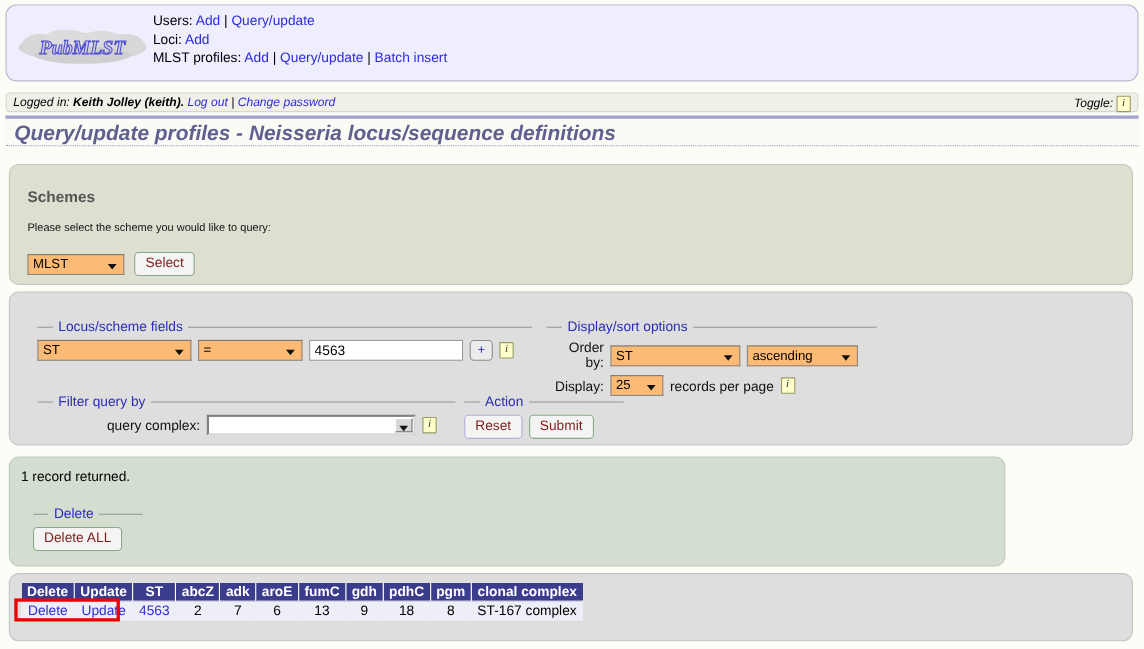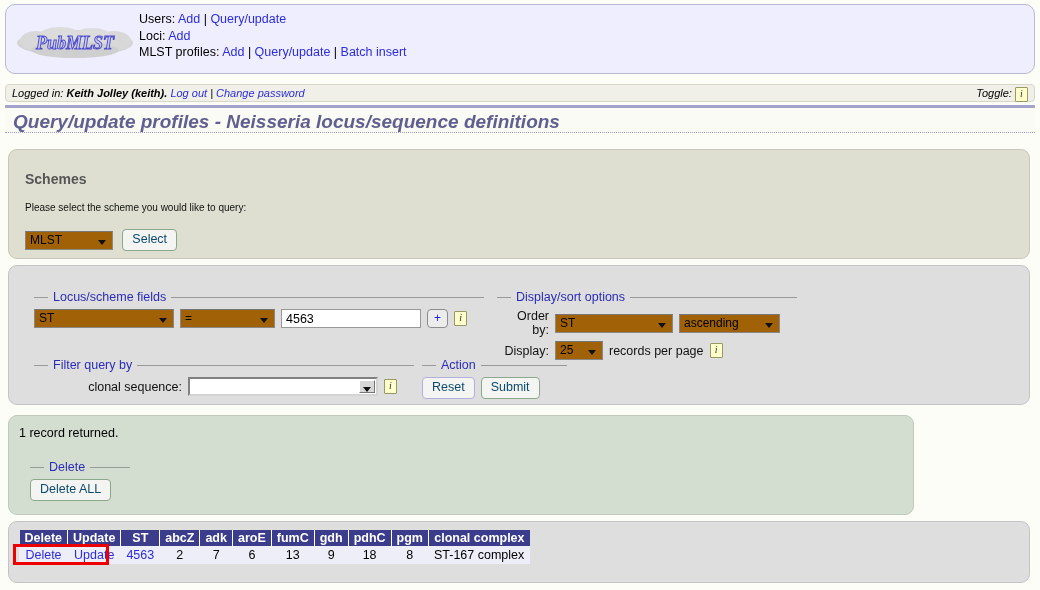--- a/index.html
+++ b/index.html
@@ -153,21 +153,21 @@
   #scheme-select {
     position: absolute;
     left: 16px;
     top: 79px;
   }
 
   
   .sel {
     display: inline-block;
     position: relative;
-    background: #a16207;
+    background: #fdba74;
     border: 1px solid #888;
     border-top-color: #777;
     box-sizing: border-box;
     height: 19px;
     font-size: 12px;
     line-height: 17px;
     padding: 0 20px 0 4px;
     white-space: nowrap;
     overflow: hidden;
     vertical-align: middle;
@@ -209,21 +209,21 @@
     border-top: 5px solid #111;
   }
 
   
   .btn {
     display: inline-block;
     background: #f4f4f2;
     border: 1px solid #8aa88a;
     border-radius: 4px;
     font-size: 12.5px;
-    color: #0c4a6e;
+    color: #7f1d1d;
     padding: 2px 9px 3px 9px;
     line-height: 15px;
     vertical-align: middle;
     cursor: pointer;
   }
   .btn.blue { border-color: #b0b0d8; }
 
   
   #query-panel {
     position: absolute;
@@ -444,21 +444,21 @@
       <span class="sel" style="width:48px;">25</span>
       <span class="lbl">records per page</span>
       <span class="ibtn">i</span>
     </div>
   </div>
 </fieldset>
 
 <fieldset class="fs" id="fs-filter">
   <legend>Filter query by</legend>
   <div class="fs-body row-inline">
-    <span class="lbl" style="width:148px;text-align:right;">clonal sequence:</span>
+    <span class="lbl" style="width:148px;text-align:right;">query complex:</span>
     <span class="sel boxed" style="width:190px;">
       <span></span>
       <span class="arrowbtn"></span>
     </span>
     <span class="ibtn">i</span>
   </div>
 </fieldset>
 
 <fieldset class="fs" id="fs-action">
   <legend>Action</legend>

